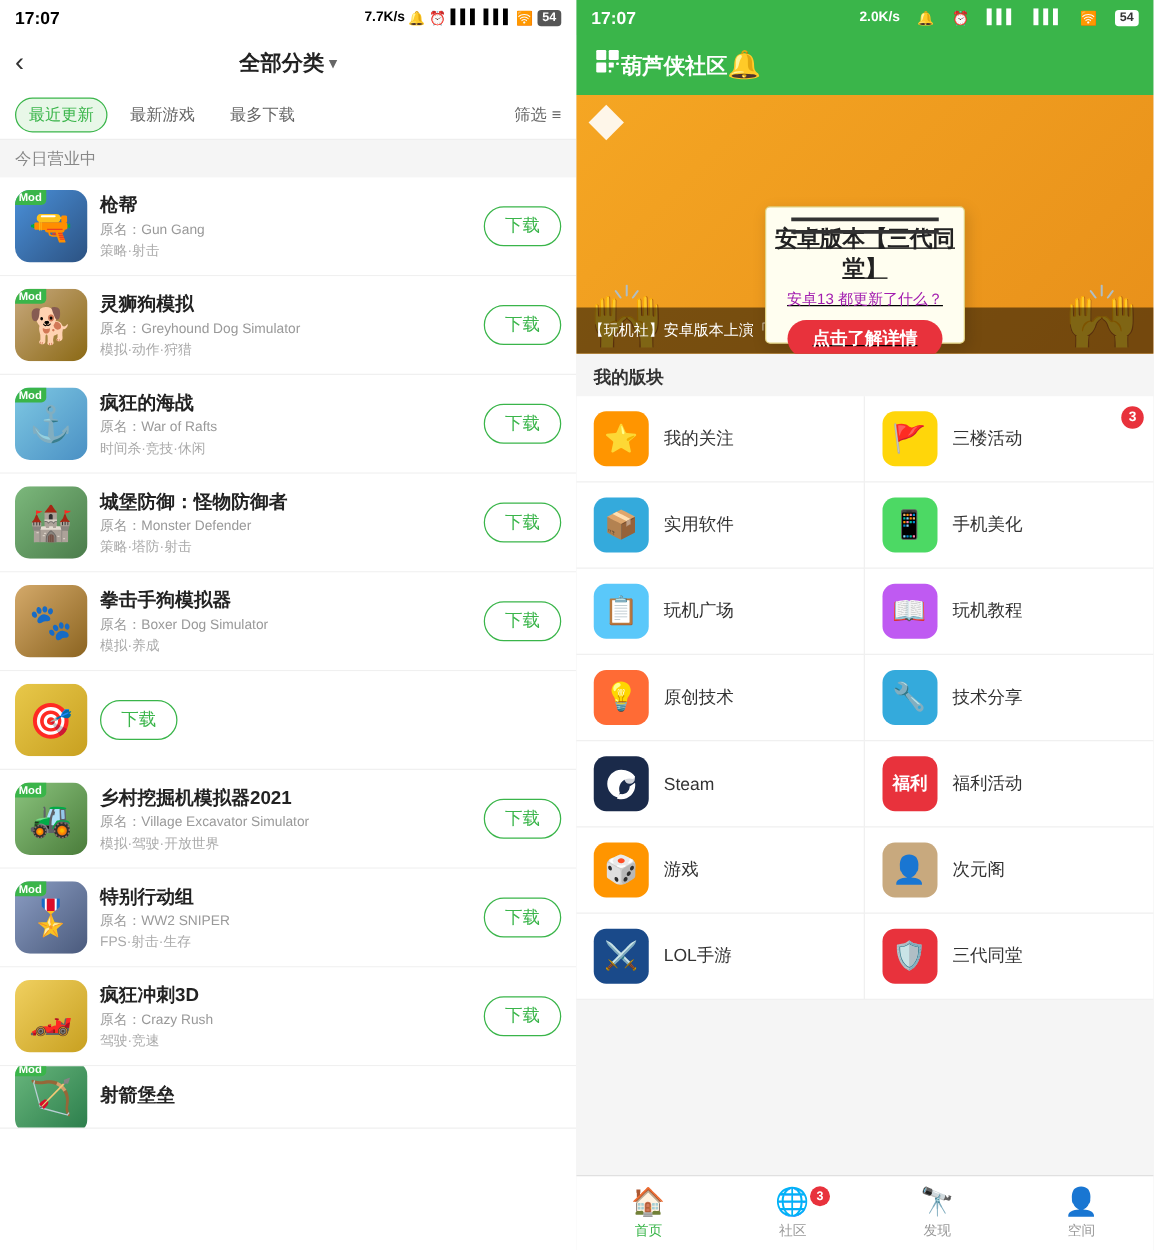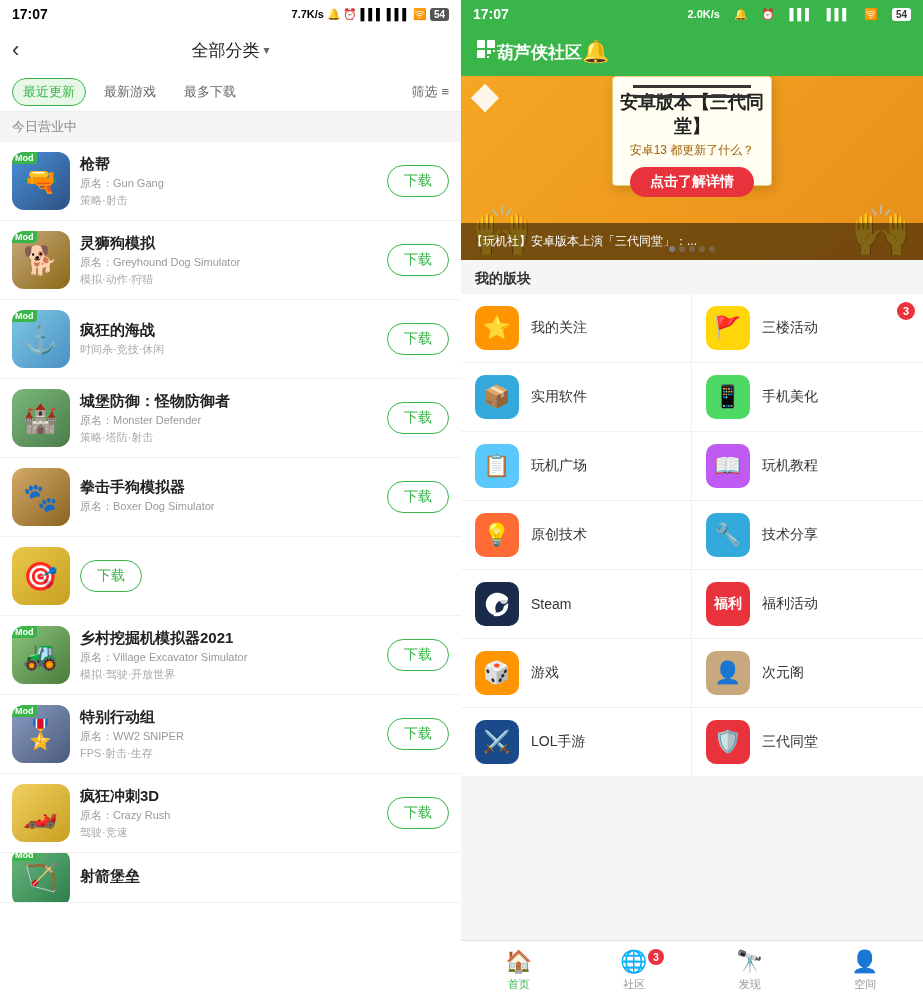--- a/index.html
+++ b/index.html
@@ -48,21 +48,21 @@
     .back-btn {
       position: absolute;
       left: 12px;
       font-size: 22px;
       color: #333;
       cursor: pointer;
     }
 
     .header-title {
       font-size: 17px;
-      font-weight: 400;
+      font-weight: 700;
       color: #222;
       display: flex;
       align-items: center;
       gap: 4px;
     }
 
     .header-title .arrow-down {
       font-size: 12px;
       color: #666;
     }
@@ -259,25 +259,26 @@
       flex: 1;
       overflow-y: auto;
       background: #f5f5f5;
     }
 
     
     .banner {
       background: linear-gradient(135deg, #f5a623, #e8901a);
       margin: 0;
       position: relative;
-      height: 184px;
-      display: flex;
-      align-items: flex-start;
+      height: 207px;
+      display: flex;
+      align-items: flex-end;
       justify-content: center;
       overflow: hidden;
+      text-decoration: underline;
     }
 
     .banner-content {
       text-align: center;
       z-index: 2;
       position: relative;
     }
 
     .banner-book {
       width: 160px;
@@ -575,20 +576,21 @@
       <button class="download-btn">下载</button>
     </div>
 
     <div class="game-item">
       <div class="game-icon-wrap">
         <div class="game-icon bg-rafts">⚓</div>
         <span class="mod-badge">Mod</span>
       </div>
       <div class="game-info">
         <div class="game-title">疯狂的海战</div>
+        <div class="game-original">原名：War of Rafts</div>
         <div class="game-tags">时间杀·竞技·休闲</div>
       </div>
       <button class="download-btn">下载</button>
     </div>
 
     <div class="game-item">
       <div class="game-icon-wrap">
         <div class="game-icon bg-monster">🏰</div>
       </div>
       <div class="game-info">
@@ -599,20 +601,21 @@
       <button class="download-btn">下载</button>
     </div>
 
     <div class="game-item">
       <div class="game-icon-wrap">
         <div class="game-icon bg-boxer">🐾</div>
       </div>
       <div class="game-info">
         <div class="game-title">拳击手狗模拟器</div>
         <div class="game-original">原名：Boxer Dog Simulator</div>
+        <div class="game-tags">模拟·养成</div>
       </div>
       <button class="download-btn">下载</button>
     </div>
 
     <div class="game-item">
       <div class="game-icon-wrap">
         <div class="game-icon bg-colorball">🎯</div>
       </div>
       <button class="download-btn">下载</button>
     </div>
@@ -697,21 +700,21 @@
     <span class="bell-icon">🔔</span>
   </div>
 
   <div class="right-content">
 
     <div class="banner">
       <div class="banner-diamond"></div>
       <div class="banner-content">
         <div class="banner-book">
           <div style="margin-top:24px; font-size:18px; font-weight:900; color:#222;">安卓版本【三代同堂】</div>
-          <div style="font-size:12px; color:#a16207; margin-top:4px;">安卓13 都更新了什么？</div>
+          <div style="font-size:12px; color:#a21caf; margin-top:4px;">安卓13 都更新了什么？</div>
           <button class="banner-btn">点击了解详情</button>
         </div>
       </div>
       <span class="banner-hands-left">🙌</span>
       <span class="banner-hands-right">🙌</span>
       <div class="banner-dots">
         <div class="banner-dot active"></div>
         <div class="banner-dot"></div>
         <div class="banner-dot"></div>
         <div class="banner-dot"></div>

